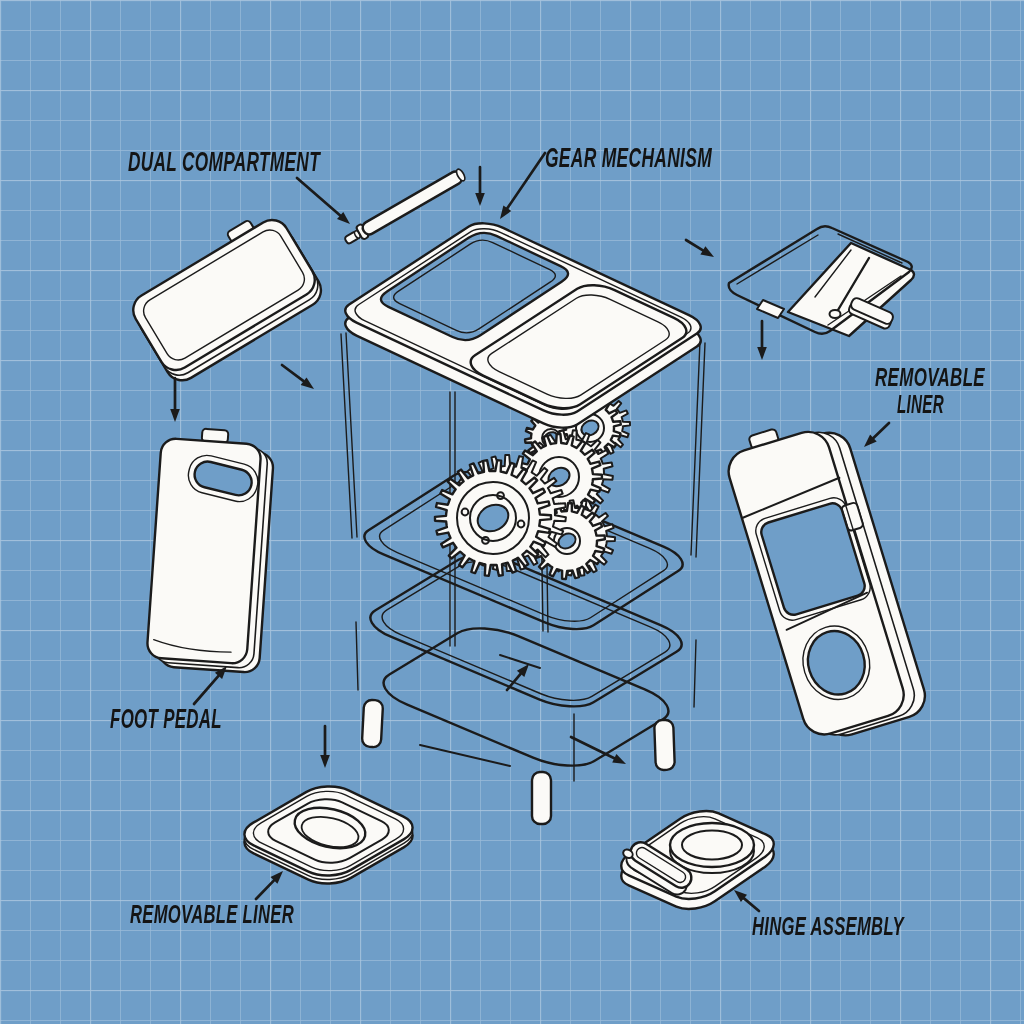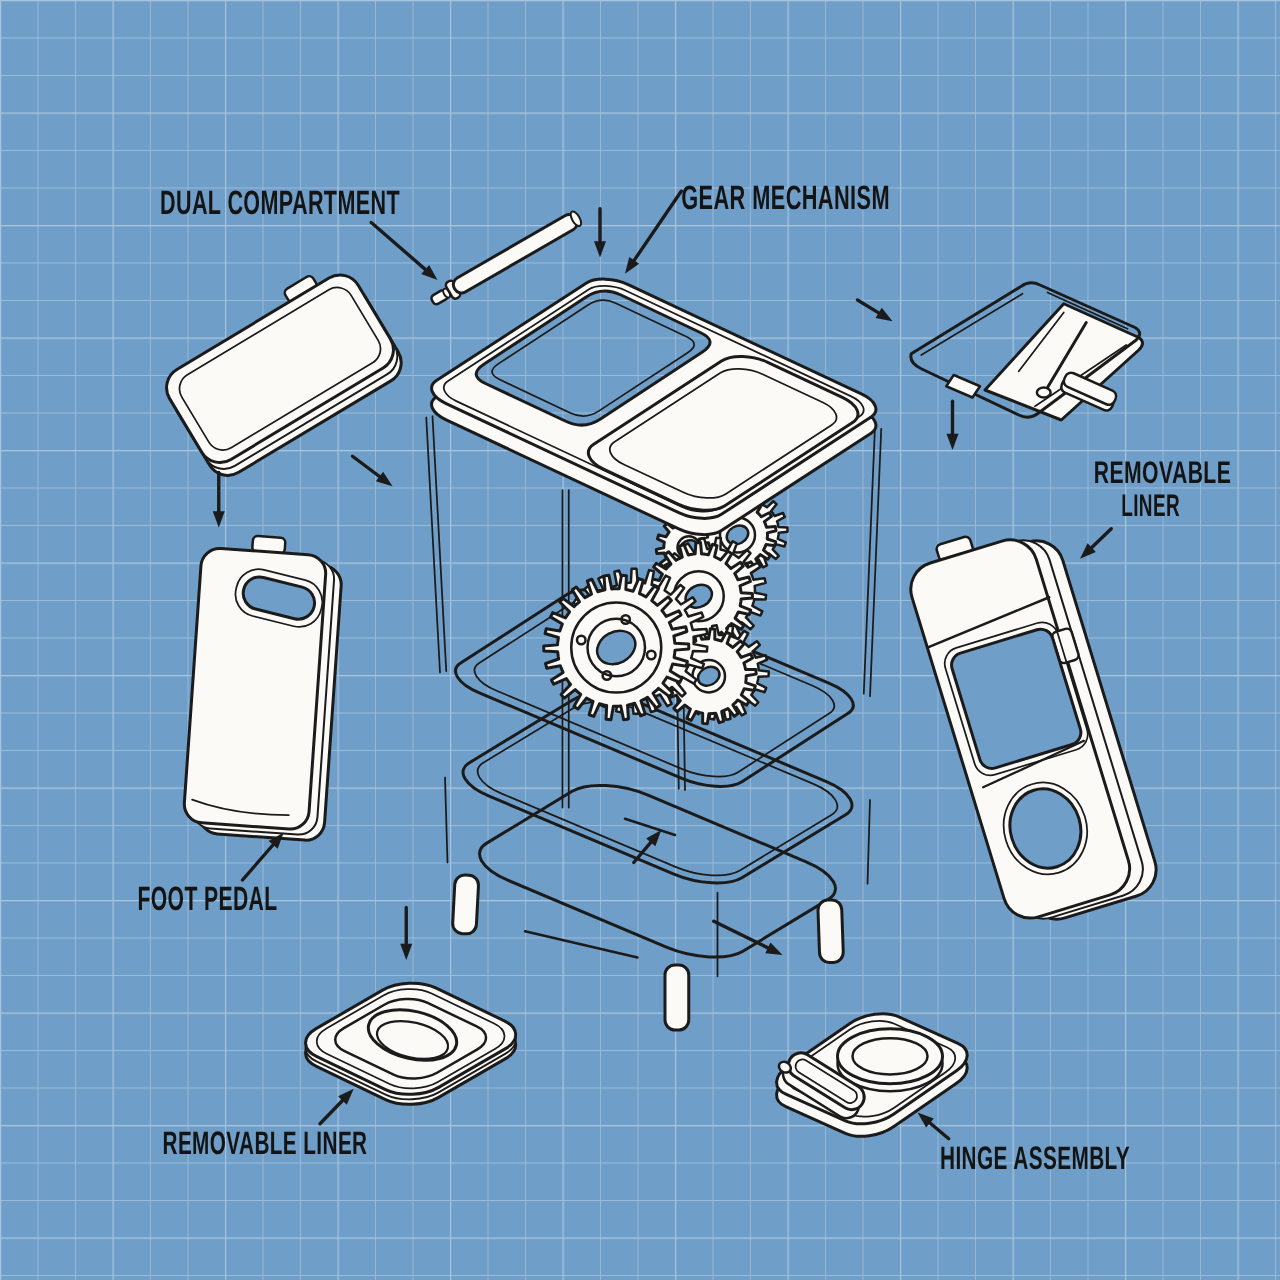--- a/index.html
+++ b/index.html
@@ -1,16 +1,16 @@
 <!DOCTYPE html>
 <html style="--bg: #6F9EC8; --ink: #1B1B1B; --paper: #FBFAF7; --label: #141414;"><head>
 <meta charset="utf-8">
 <style>
   html,body{margin:0;padding:0;background:#444;}
-  .stage{position:relative;width:1024px;height:1024px;overflow:hidden;}
+  .stage{position:relative;width:1024px;height:1024px;overflow:hidden;font-style:italic;}
   svg{display:block;}
   .s{stroke:var(--ink);fill:none;stroke-width:2.4;stroke-linejoin:round;stroke-linecap:round;vector-effect:non-scaling-stroke;}
   .s1{stroke:var(--ink);fill:none;stroke-width:1.4;stroke-linejoin:round;stroke-linecap:round;vector-effect:non-scaling-stroke;}
   .f{fill:var(--paper);}
   .bgf{fill:var(--bg);}
   .lbl{font-family:"Liberation Sans",sans-serif;font-weight:700;font-size:27px;fill:var(--label);letter-spacing:.5px;}
   .lbl-sm{font-size:26px;}
   .lbl-xs{font-size:25px;}
 </style>
 </head>

